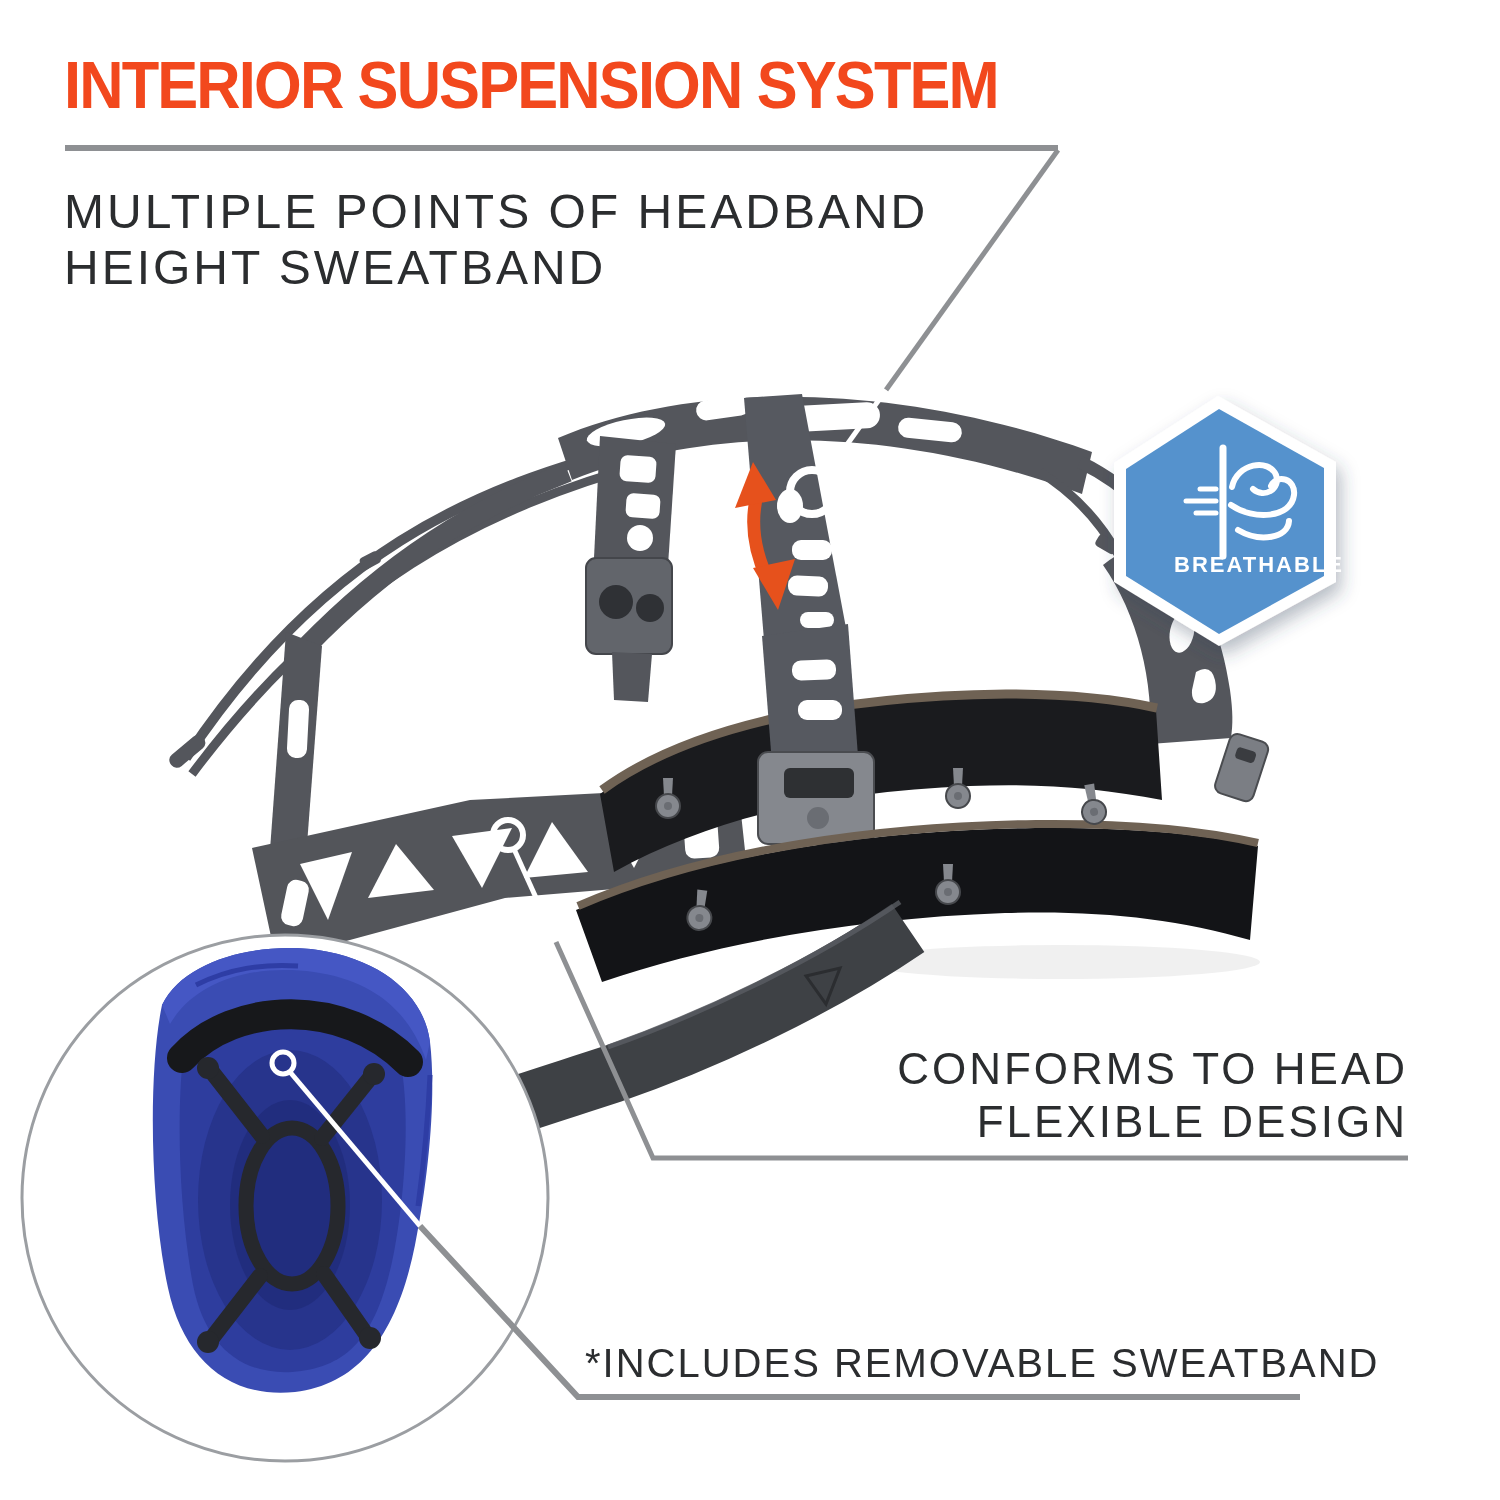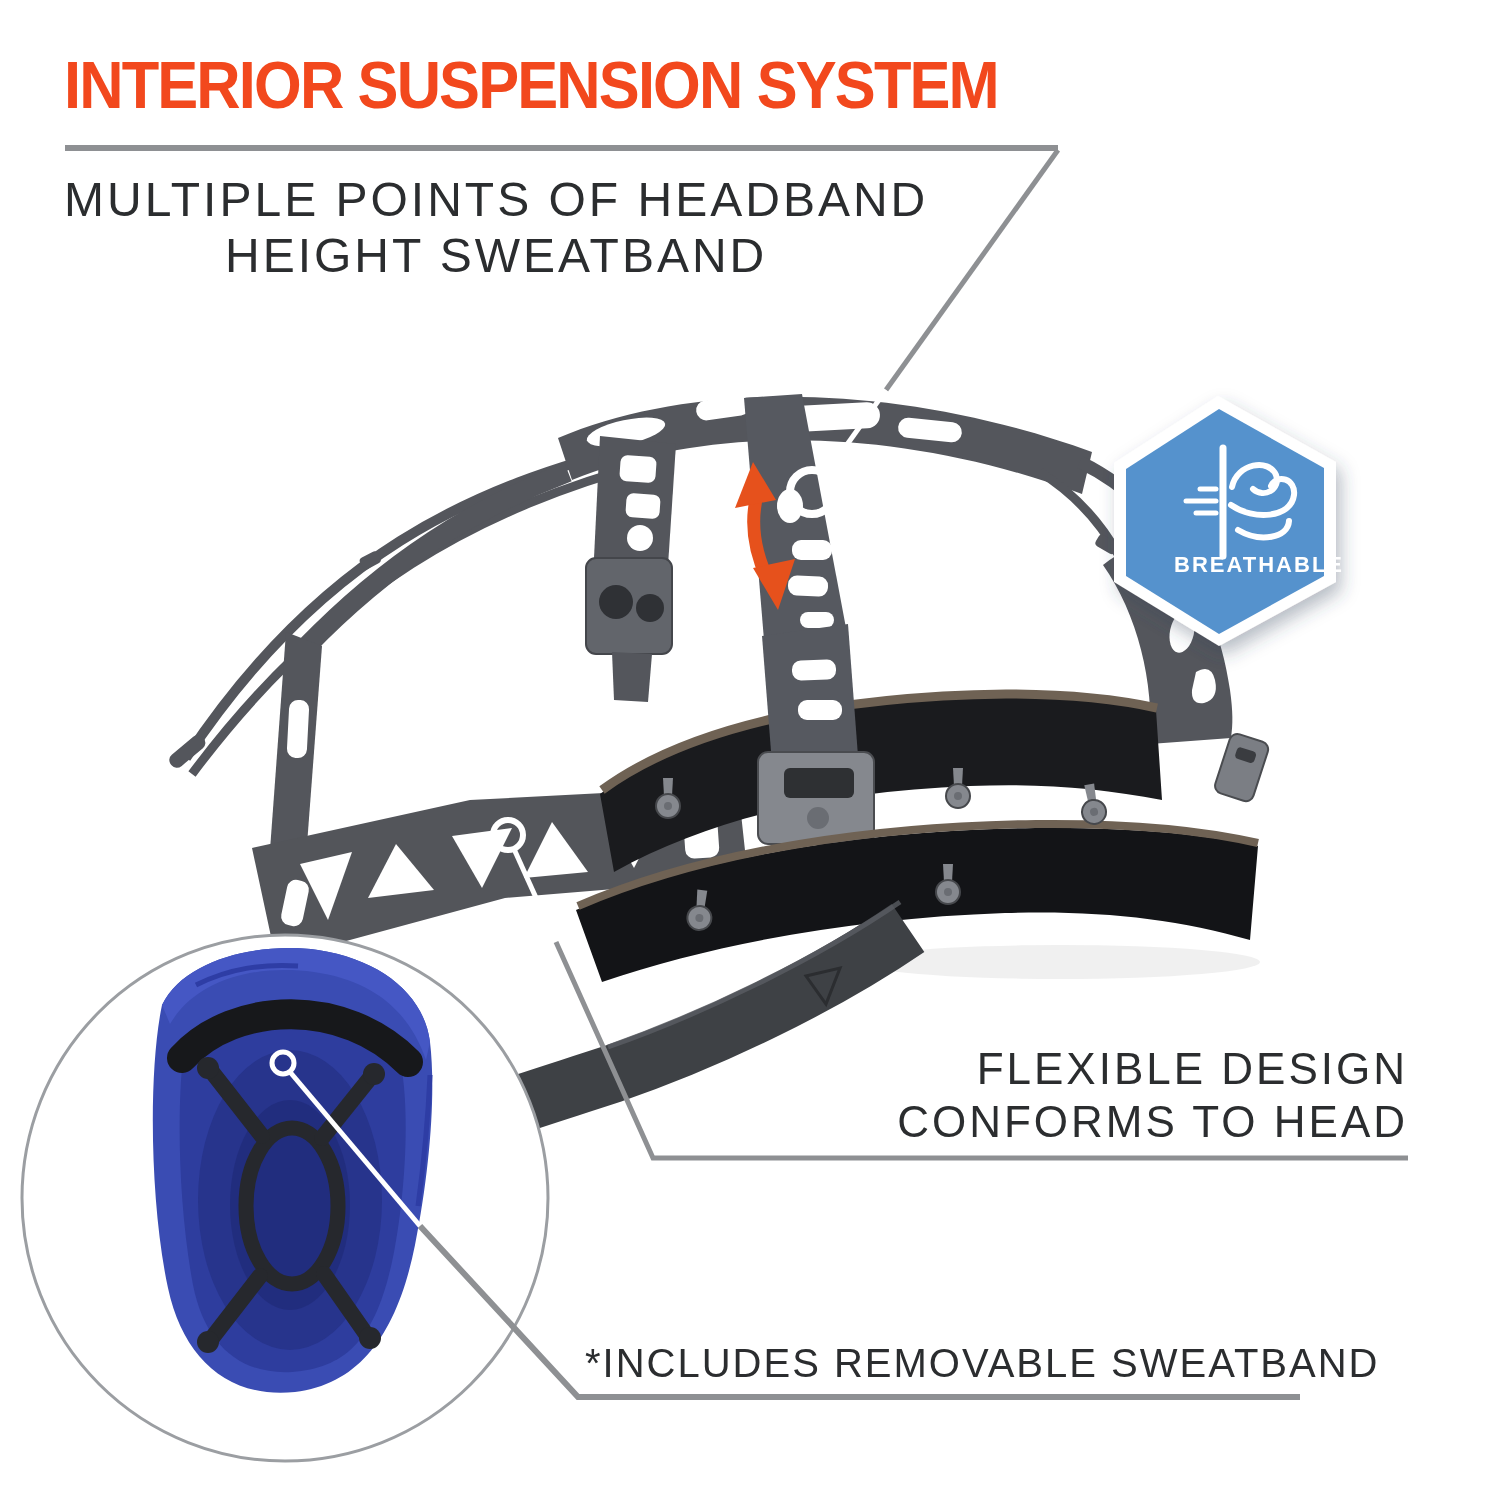--- a/index.html
+++ b/index.html
@@ -7,23 +7,23 @@
   .stage{position:relative;width:1500px;height:1108px;background:#ffffff;}
   .art{position:absolute;left:0;top:0;width:1500px;height:1500px;}
 
   .title{
     position:absolute;left:64px;top:52px;
     font-size:66px;font-weight:bold;letter-spacing:-2px;line-height:1;
     color:#f2481d;transform:scaleX(0.93);transform-origin:left top;
     white-space:nowrap;
   }
   .subtitle{
-    position:absolute;left:64px;top:172px;
+    position:absolute;left:64px;top:184px;
     font-size:48px;font-weight:normal;letter-spacing:3px;line-height:56px;
-    color:#2b2d2f;white-space:nowrap;text-align:center;
+    color:#2b2d2f;white-space:nowrap;
   }
   .flexible{
     position:absolute;left:808px;top:1042px;width:600px;
     text-align:right;font-size:44px;letter-spacing:3px;line-height:53px;
     color:#2b2d2f;white-space:nowrap;
   }
   .note{
     position:absolute;left:585px;top:1340px;
     font-size:40px;letter-spacing:2px;line-height:46px;
     color:#2b2d2f;white-space:nowrap;
@@ -209,20 +209,20 @@
   </svg>
 
   <div class="title">INTERIOR SUSPENSION SYSTEM</div>
 
   <div class="subtitle">
     <div>MULTIPLE POINTS OF HEADBAND</div>
     <div>HEIGHT SWEATBAND</div>
   </div>
 
   <div class="flexible">
+    <div>CONFORMS TO HEAD</div>
     <div>FLEXIBLE DESIGN</div>
-    <div>CONFORMS TO HEAD</div>
   </div>
 
   <div class="note">*INCLUDES REMOVABLE SWEATBAND</div>
 
   <div class="badge-label">BREATHABLE</div>
 </div>
 
 </body></html>

